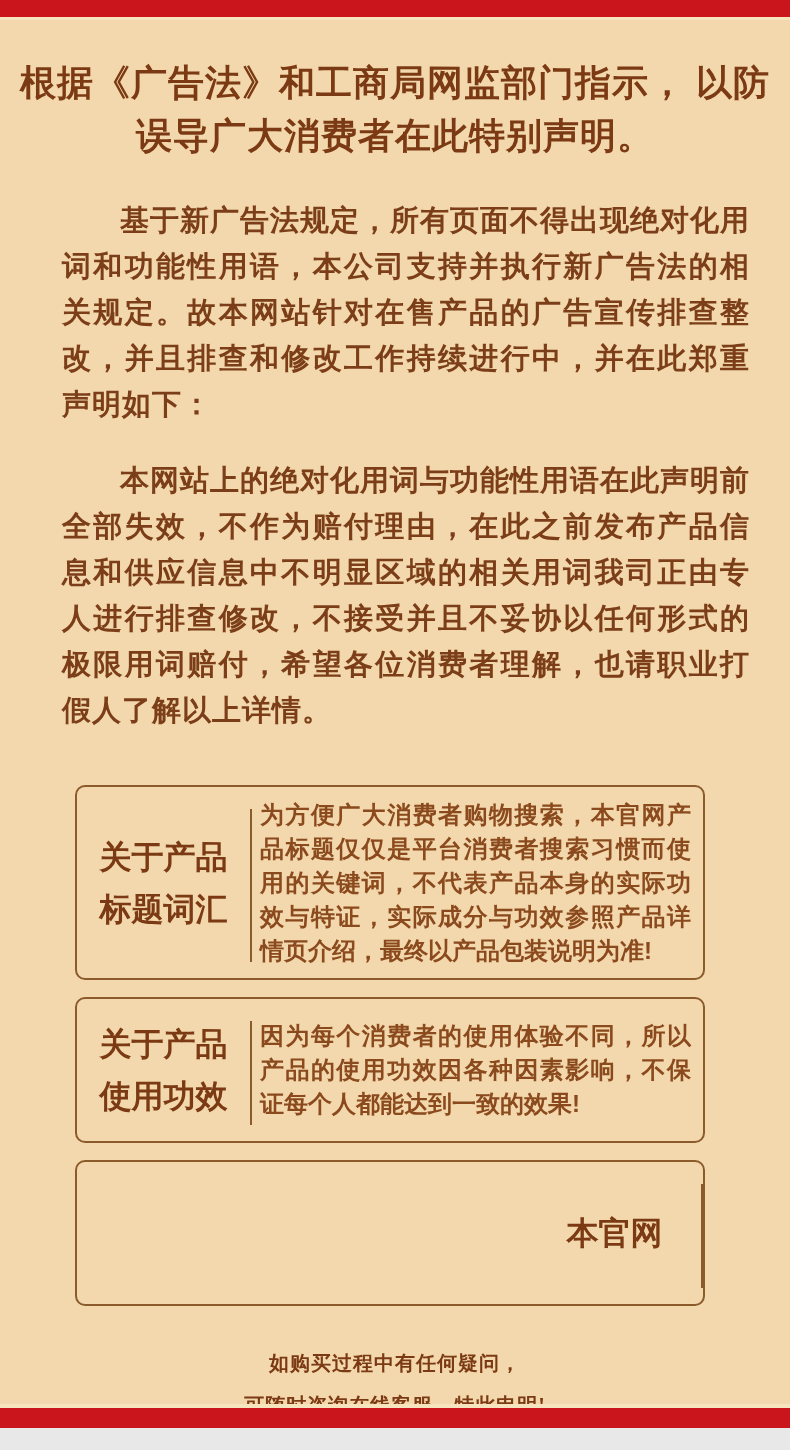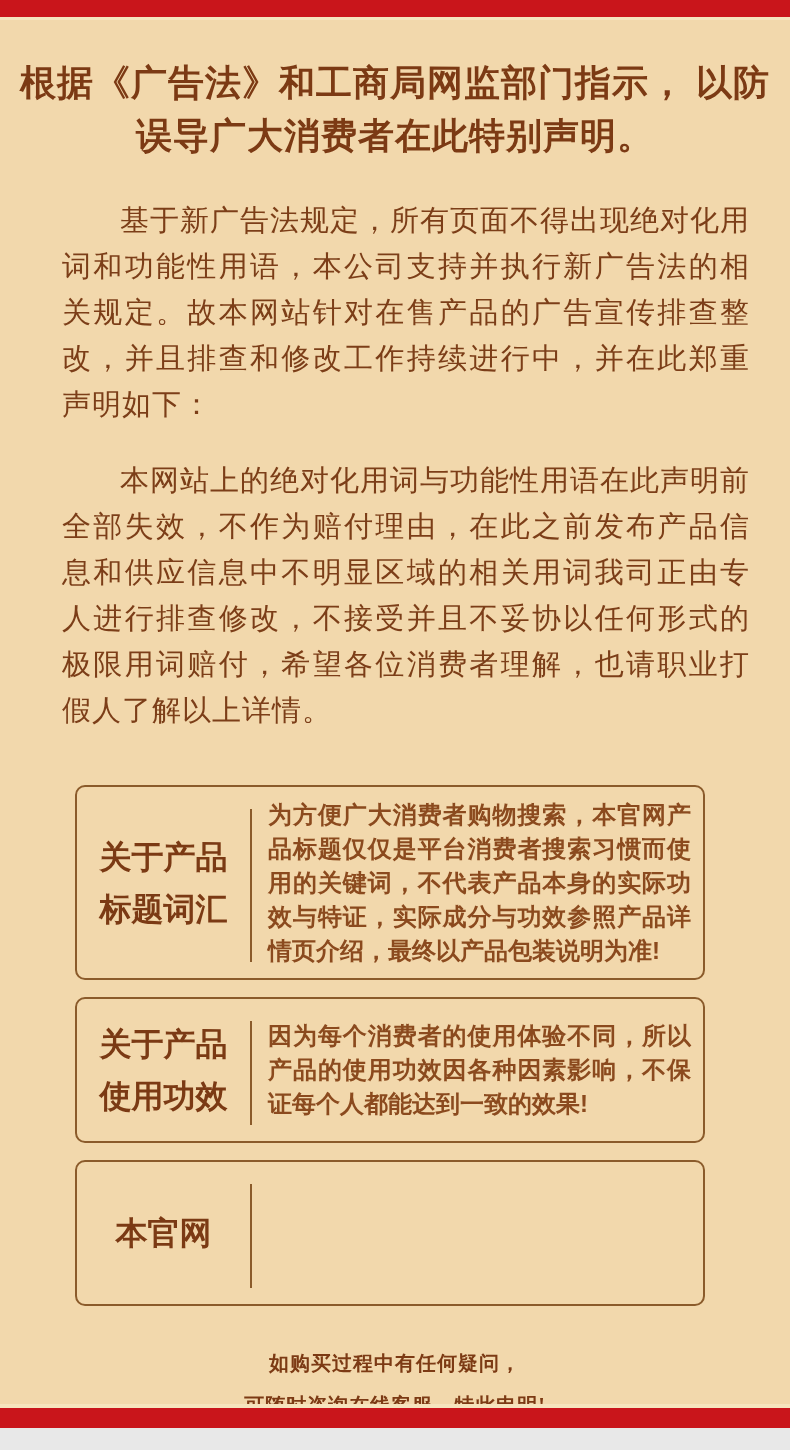--- a/index.html
+++ b/index.html
@@ -29,62 +29,62 @@
     letter-spacing: 1px;
     color: #7C3A14;
   }
 
   .para {
     margin: 0 40px 0 62px;
     text-indent: 2em;
     text-align: justify;
     font-size: 29px;
     line-height: 46px;
-    font-weight: normal;
+    font-weight: bold;
     letter-spacing: 1px;
     color: #7C3E18;
   }
   .para-1 { margin-top: 34px; }
   .para-2 { margin-top: 30px; }
 
   .boxes { margin: 52px 0 0 75px; width: 630px; }
 
   .notice-box {
     box-sizing: border-box;
     width: 630px;
     border: 2px solid #8B5B2B;
     border-radius: 10px;
     display: flex;
     align-items: center;
     margin-bottom: 17px;
   }
   .notice-box-1 { height: 195px; }
   .notice-box-2 { height: 146px; }
-  .notice-box-3 { height: 146px; }
+  .notice-box-3 { height: 146px; justify-content: flex-end; }
 
   .box-title {
     flex: 0 0 173px;
     text-align: center;
     font-size: 32px;
     line-height: 52px;
     font-weight: bold;
     color: #7B3A14;
   }
   .box-title span { display: block; }
 
   .box-divider {
     flex: 0 0 2px;
     align-self: stretch;
     background: #8B5B2B;
     margin: 22px 0 16px 0;
   }
 
   .box-body {
     flex: 1 1 auto;
-    padding: 0 12px 0 16px;
+    padding: 0 12px 0 8px;
     font-family: "Liberation Sans", "DejaVu Sans", sans-serif;
     font-size: 24px;
     line-height: 34px;
     font-weight: bold;
     text-align: justify;
     color: #8B4A1E;
   }
 
   .footer-note {
     margin-top: 36px;

